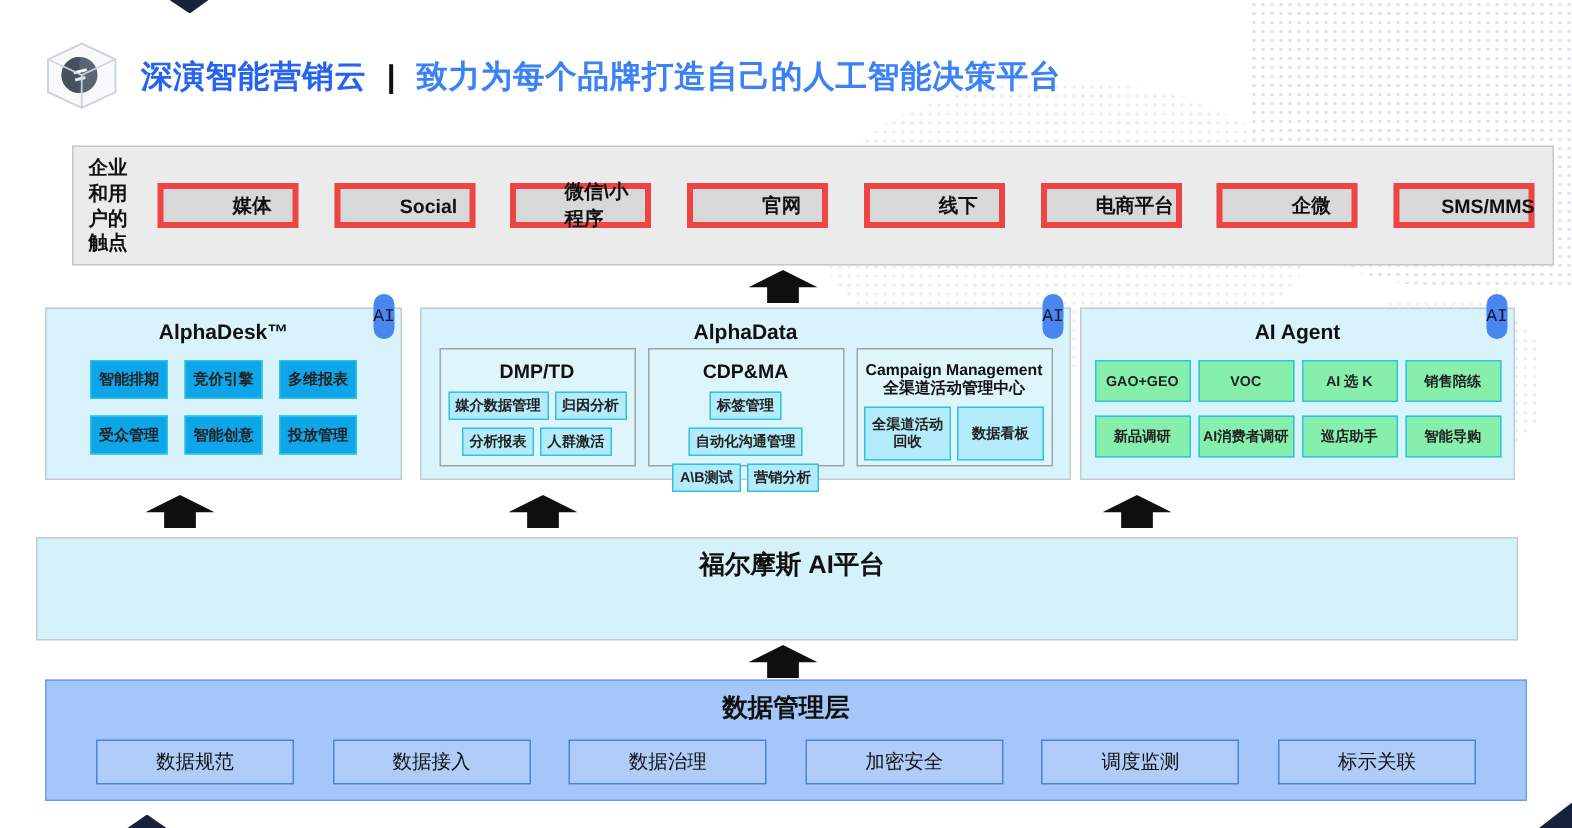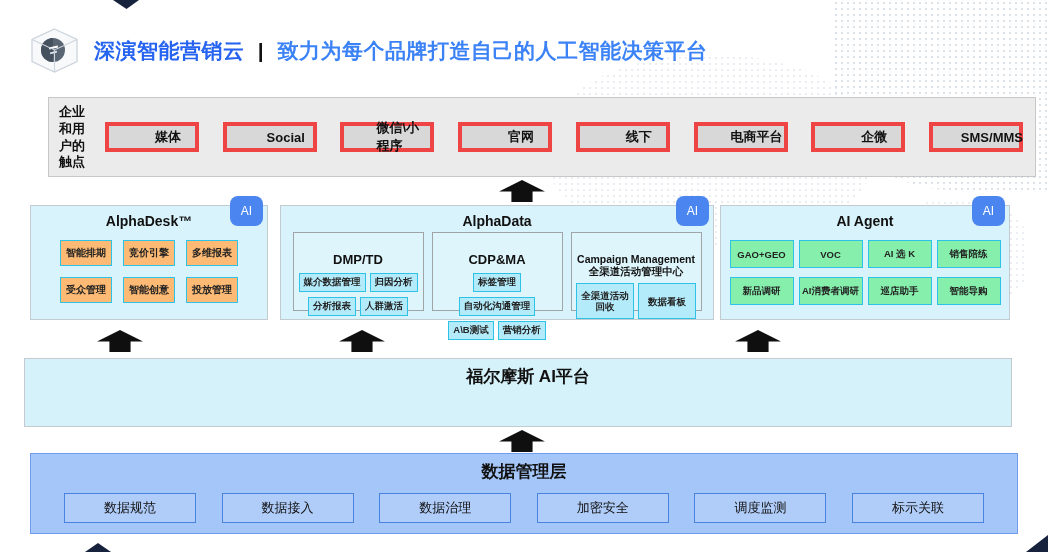--- a/index.html
+++ b/index.html
@@ -30,29 +30,29 @@
          justify-content:space-between;}
   .touch-item{width:94px;height:30px;background:#d8d8d8;border:4px solid #ef4444;box-sizing:border-box;
          display:flex;align-items:center;justify-content:center;font-size:13px;font-weight:bold;padding-left:32px;}
   
   .arrow{position:absolute;width:46px;height:22px;background:#0f0f0f;z-index:1;
          clip-path:polygon(50% 0,100% 52%,73% 52%,73% 100%,27% 100%,27% 52%,0 52%);}
   
   .panel{position:absolute;top:205px;height:115px;background:#d8f3fb;border:1px solid #c4cbce;
          box-sizing:border-box;z-index:1;}
   .panel-title{text-align:center;font-weight:bold;font-size:14px;margin-top:7px;}
-  .badge{position:absolute;top:-10px;right:4px;width:33px;height:30px;background:#4a85f0;
-         border-radius:8px;color:#ffffff;font-size:12px;display:flex;align-items:center;justify-content:center;}
+  .badge{position:absolute;top:-10px;right:4px;width:14px;height:30px;background:#4a85f0;
+         border-radius:8px;color:#0f172a;font-size:12px;display:flex;align-items:center;justify-content:center;font-family:Liberation Mono, monospace;}
   .panel-desk{left:30px;width:238px;}
   .desk-grid{display:grid;grid-template-columns:repeat(3,52px);gap:11px 11px;justify-content:center;margin-top:11px;}
-  .citem{background:#fdba74;border:1px solid #2ec2e7;color:#222;font-size:10px;font-weight:600;
+  .citem{background:#0ea5e9;border:1px solid #2ec2e7;color:#222;font-size:10px;font-weight:600;
          height:26px;box-sizing:border-box;display:flex;align-items:center;justify-content:center;text-align:center;}
   .panel-data{left:280px;width:434px;}
   .groups{display:flex;justify-content:center;gap:8px;margin-top:3px;}
-  .group{width:131px;height:79px;background:#def5fc;border:1px solid #9fa4a7;box-sizing:border-box;padding-top:20px;}
+  .group{width:131px;height:79px;background:#def5fc;border:1px solid #9fa4a7;box-sizing:border-box;padding-top:8px;}
   .group-title{text-align:center;font-weight:bold;font-size:13px;line-height:14px;}
   .group-title-sm{text-align:center;font-weight:bold;font-size:10.5px;line-height:12px;}
   .group-items{display:flex;flex-wrap:wrap;justify-content:center;align-items:center;gap:5px 4px;
          margin-top:6px;padding:0 2px;}
   .gitem{background:#b4ebfa;border:1px solid #2ec2e7;color:#222;font-size:9.5px;font-weight:600;
          min-height:19px;box-sizing:border-box;display:flex;align-items:center;justify-content:center;
          padding:1px 4px;text-align:center;}
   .gitem-tall{width:58px;min-height:36px;line-height:11px;}
   .panel-agent{left:720px;width:290px;}
   .agent-grid{display:grid;grid-template-columns:repeat(4,64px);gap:9px 5px;justify-content:center;margin-top:11px;}

